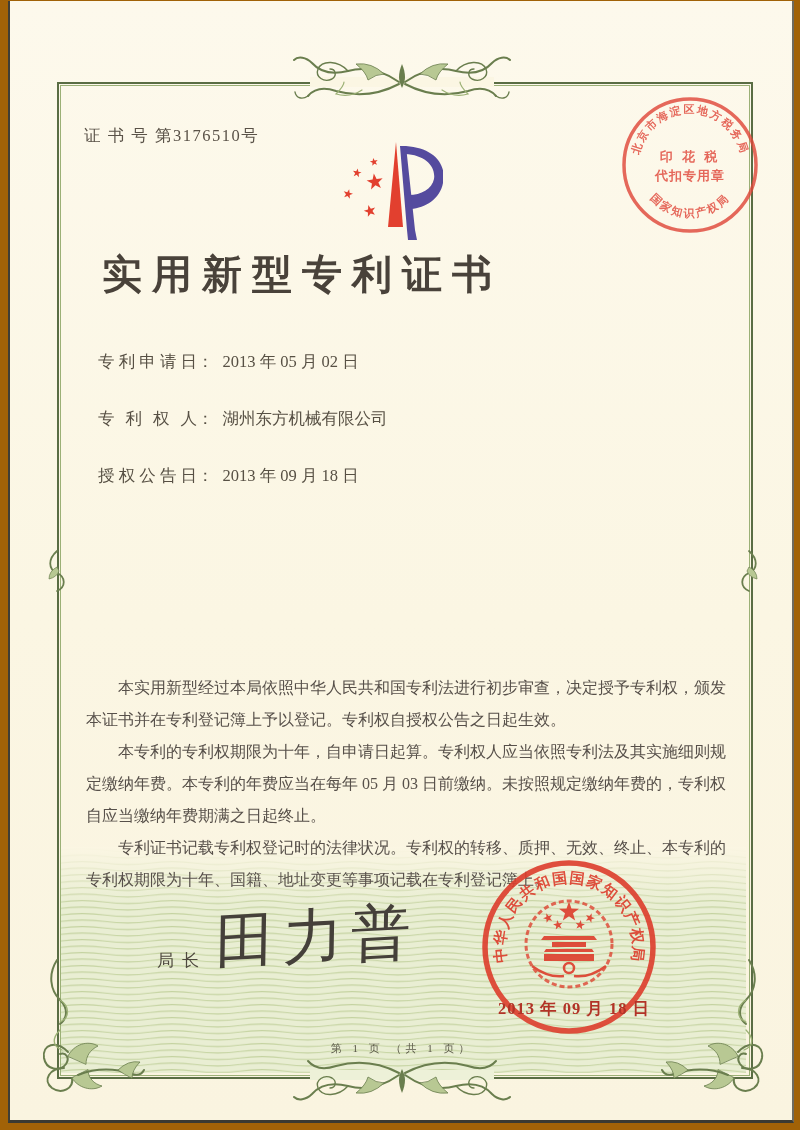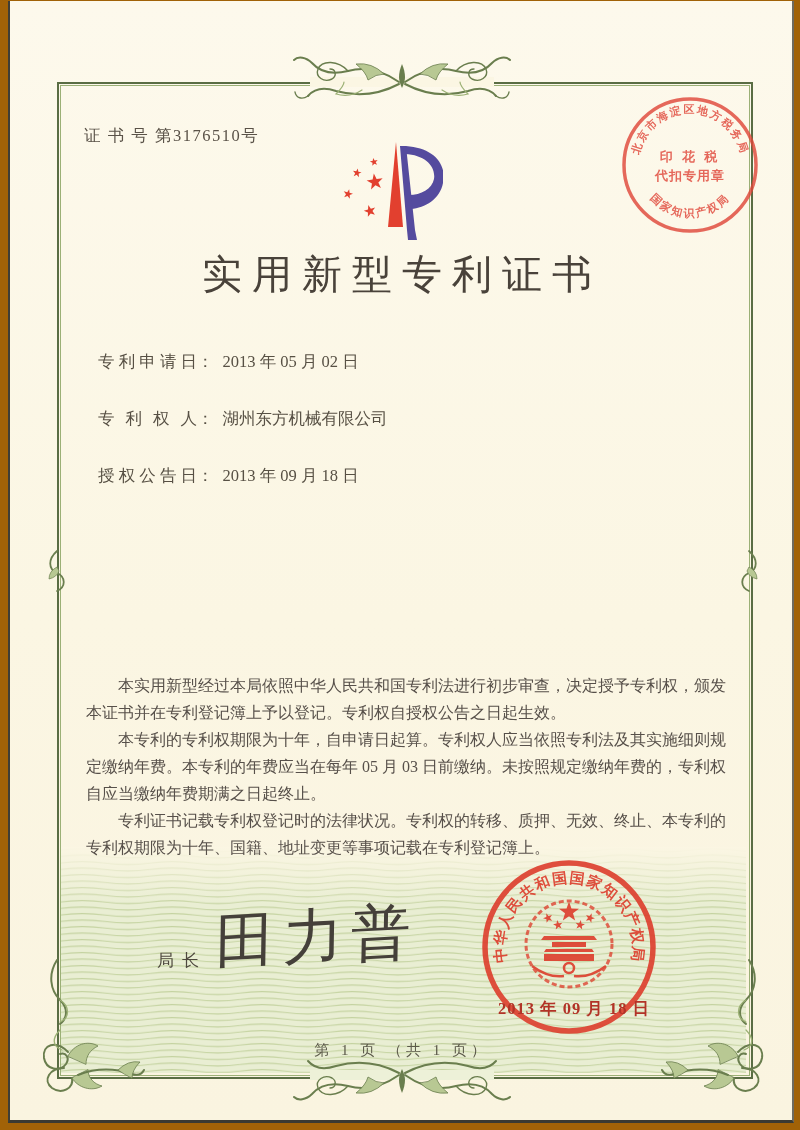--- a/index.html
+++ b/index.html
@@ -13,36 +13,36 @@
   .zone .fade{position:absolute;left:0;top:0;width:100%;height:58px;
     background:linear-gradient(180deg,#fbf6e3 0%,rgba(251,246,227,0) 100%);}
   .frame{position:absolute;left:47px;top:81px;width:692px;height:993px;border:2px solid #5a6d44;z-index:2;pointer-events:none;}
   .frame .inner{position:absolute;left:1px;top:1px;right:1px;bottom:1px;border:1px solid #9bb076;}
   .orn{position:absolute;z-index:3;pointer-events:none;}
   .flipv{transform:scaleY(-1);}
   .fliph{transform:scaleX(-1);}
   .content{position:absolute;z-index:4;color:#575044;}
   .certno{left:74px;top:124px;font-size:16.5px;letter-spacing:1.5px;color:#5a5248;}
   .logo{left:327px;top:138px;z-index:4;}
-  .title{left:92px;top:246px;width:600px;text-align:center;font-size:40px;font-weight:normal;
+  .title{left:92px;top:246px;width:600px;font-size:40px;font-weight:bold;
     letter-spacing:10px;color:#49423a;}
   .fields{left:88px;top:349px;width:620px;font-size:16.5px;}
   .frow{line-height:23px;margin-bottom:34px;white-space:nowrap;}
   .flabel{display:inline-block;width:99px;text-align:justify;text-align-last:justify;vertical-align:top;}
   .fvalue{margin-left:9px;}
-  .paras{left:76px;top:671px;width:652px;font-size:16px;line-height:27px;color:#57504a;}
+  .paras{left:76px;top:671px;width:652px;font-size:16px;line-height:32px;color:#57504a;}
   .paras p{margin:0;text-indent:2em;}
   .sig-label{left:147px;top:948px;font-size:17px;letter-spacing:8px;color:#4e483e;z-index:5;}
   .sig-name{left:205px;top:896px;font-size:60px;letter-spacing:8px;color:#45403a;
     transform:rotate(-3deg) skewX(-4deg);z-index:5;}
   .sealwrap{left:464px;top:851px;z-index:6;}
   .sealdate{left:474px;top:997px;width:180px;text-align:center;font-size:16.5px;letter-spacing:1px;
     color:#b23327;z-index:7;font-weight:bold;}
   .stampwrap{left:608px;top:92px;z-index:6;opacity:.92;}
-  .footer{left:92px;top:1040px;width:600px;text-align:center;font-size:15px;letter-spacing:4px;color:#5c5a4a;z-index:5;}
+  .footer{left:92px;top:1040px;width:600px;text-align:center;font-size:11px;letter-spacing:4px;color:#5c5a4a;z-index:5;}
   svg text{font-family:"Liberation Serif","DejaVu Serif",serif;}
 </style>
 </head>
 <body>
 
 <div class="stage">
   <div class="paper">
 
     <div class="zone">
       <svg width="686" height="226">

